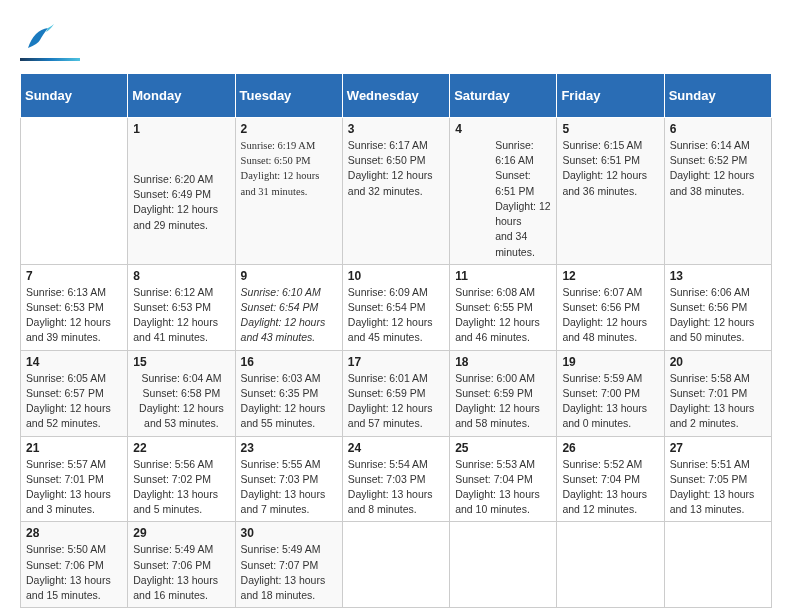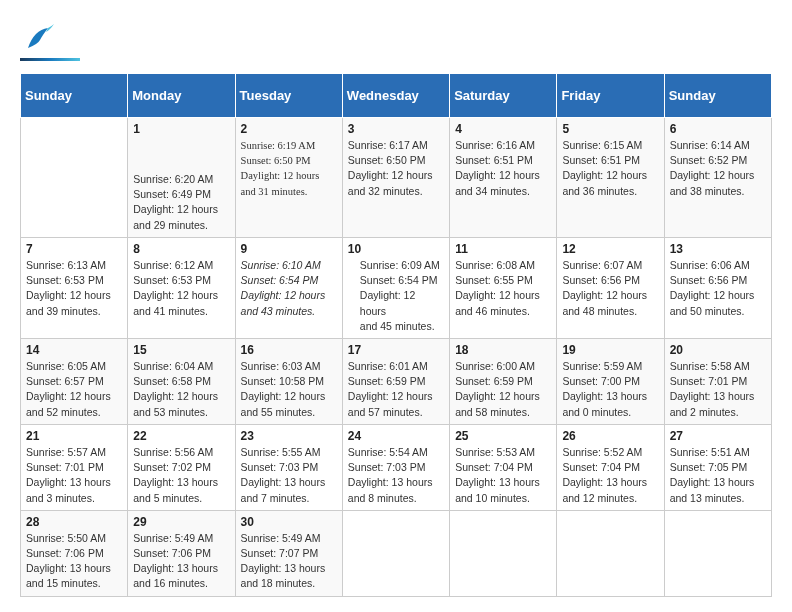--- a/index.html
+++ b/index.html
@@ -136,21 +136,21 @@
         </td>
         <td>
           <div class="day-num">3</div>
           <div class="day-info" style="white-space: pre-line;">Sunrise: 6:17 AM
 Sunset: 6:50 PM
 Daylight: 12 hours
 and 32 minutes.</div>
         </td>
         <td>
           <div class="day-num">4</div>
-          <div class="day-info" style="white-space: pre-line;">Sunrise: 6:16 AM
+          <div class="day-info" style="white-space: pre-line; margin-left: 40px;">Sunrise: 6:16 AM
 Sunset: 6:51 PM
 Daylight: 12 hours
 and 34 minutes.</div>
         </td>
         <td>
           <div class="day-num">5</div>
           <div class="day-info" style="white-space: pre-line;">Sunrise: 6:15 AM
 Sunset: 6:51 PM
 Daylight: 12 hours
 and 36 minutes.</div>
@@ -180,21 +180,21 @@
         </td>
         <td>
           <div class="day-num">9</div>
           <div class="day-info" style="white-space: pre-line; font-style: italic;">Sunrise: 6:10 AM
 Sunset: 6:54 PM
 Daylight: 12 hours
 and 43 minutes.</div>
         </td>
         <td>
           <div class="day-num">10</div>
-          <div class="day-info" style="white-space: pre-line; margin-left: 12px;">Sunrise: 6:09 AM
+          <div class="day-info" style="white-space: pre-line;">Sunrise: 6:09 AM
 Sunset: 6:54 PM
 Daylight: 12 hours
 and 45 minutes.</div>
         </td>
         <td>
           <div class="day-num">11</div>
           <div class="day-info" style="white-space: pre-line;">Sunrise: 6:08 AM
 Sunset: 6:55 PM
 Daylight: 12 hours
 and 46 minutes.</div>
@@ -217,29 +217,29 @@
       <tr>
         <td>
           <div class="day-num">14</div>
           <div class="day-info" style="white-space: pre-line;">Sunrise: 6:05 AM
 Sunset: 6:57 PM
 Daylight: 12 hours
 and 52 minutes.</div>
         </td>
         <td>
           <div class="day-num">15</div>
-          <div class="day-info" style="white-space: pre-line;">Sunrise: 6:04 AM
+          <div class="day-info" style="white-space: pre-line; text-align: center;">Sunrise: 6:04 AM
 Sunset: 6:58 PM
 Daylight: 12 hours
 and 53 minutes.</div>
         </td>
         <td>
           <div class="day-num">16</div>
           <div class="day-info" style="white-space: pre-line;">Sunrise: 6:03 AM
-Sunset: 10:58 PM
+Sunset: 6:35 PM
 Daylight: 12 hours
 and 55 minutes.</div>
         </td>
         <td>
           <div class="day-num">17</div>
           <div class="day-info" style="white-space: pre-line;">Sunrise: 6:01 AM
 Sunset: 6:59 PM
 Daylight: 12 hours
 and 57 minutes.</div>
         </td>

